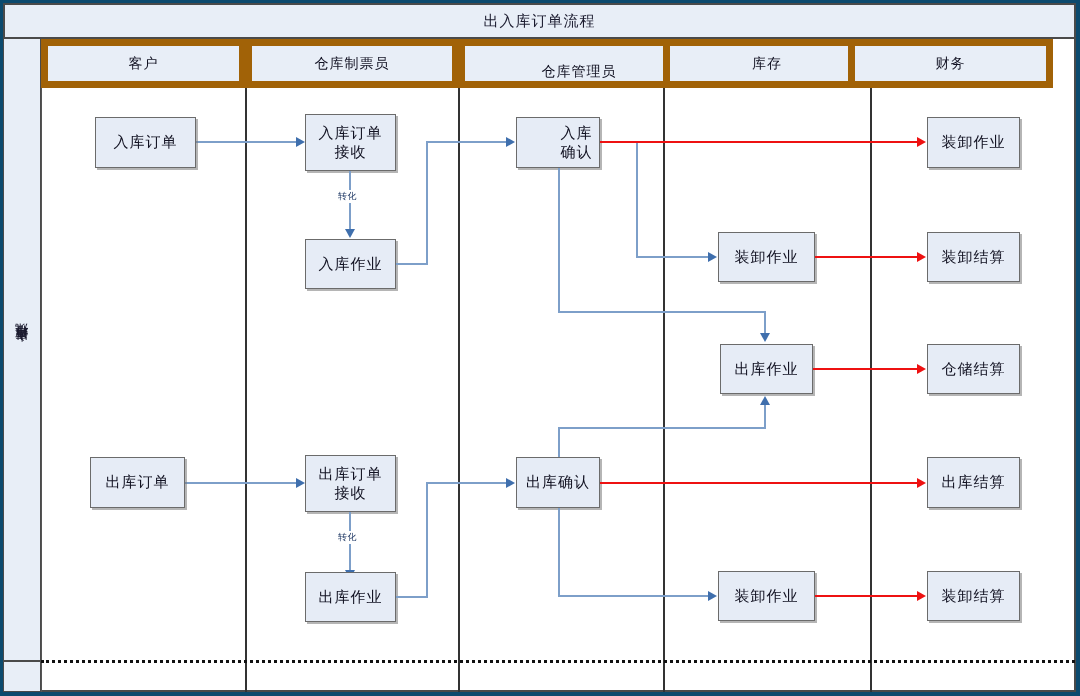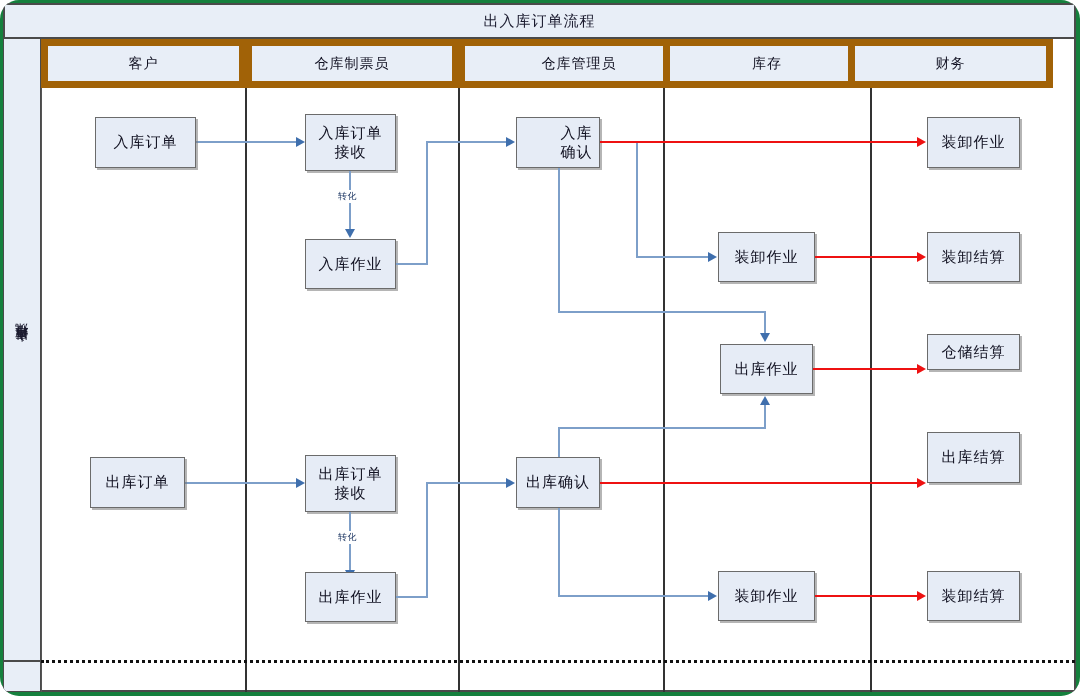--- a/index.html
+++ b/index.html
@@ -5,23 +5,22 @@
   html, body {
     margin: 0;
     padding: 0;
     background: #ffffff;
     font-family: "Liberation Sans", "DejaVu Sans", sans-serif;
   }
   #canvas {
     position: relative;
     width: 1080px;
     height: 696px;
-    background: #15803d;
+    background: #0c4a6e;
     overflow: hidden;
-    border-radius: 19px;
   }
 
   
   .frame {
     position: absolute;
     left: 3px;
     top: 3px;
     width: 1073px;
     height: 689px;
     box-sizing: border-box;
@@ -191,21 +190,21 @@
     <span class="lane-left-text">出入库订单流程</span>
   </div>
   <div class="lane-left-foot"></div>
 
   <div class="hdr" style="left:41px;  width:205px;">
     <span>客户</span>
   </div>
   <div class="hdr" style="left:245px; width:214px;">
     <span>仓库制票员</span>
   </div>
-  <div class="hdr" style="left:458px; width:242px;">
+  <div class="hdr" style="left:458px; width:242px;align-items:flex-end;">
     <span>仓库管理员</span>
   </div>
   <div class="hdr" style="left:663px; width:208px;">
     <span>库存</span>
   </div>
   <div class="hdr" style="left:848px; width:205px;">
     <span>财务</span>
   </div>
 
   <div class="colsep thin" style="left:41px;"></div>
@@ -271,21 +270,21 @@
   <div class="v-line" style="left:764px; top:311px; height:25px;"></div>
   <div class="arrow down" style="left:760px; top:333px;"></div>
 
   <div class="node" style="left:720px; top:344px; width:93px; height:50px;">
     <span>出库作业</span>
   </div>
 
   <div class="h-line red" style="left:813px; top:368px; width:105px;"></div>
   <div class="arrow right red" style="left:917px; top:364px;"></div>
 
-  <div class="node" style="left:927px; top:334px; width:93px; height:36px;">
+  <div class="node" style="left:927px; top:344px; width:93px; height:50px;">
     <span>仓储结算</span>
   </div>
 
   <div class="v-line" style="left:558px; top:427px; height:32px;"></div>
   <div class="h-line" style="left:558px; top:427px; width:208px;"></div>
   <div class="v-line" style="left:764px; top:404px; height:25px;"></div>
   <div class="arrow up" style="left:760px; top:396px;"></div>
 
   <div class="h-line" style="left:185px; top:482px; width:111px;"></div>
   <div class="arrow right" style="left:296px; top:478px;"></div>
@@ -313,21 +312,21 @@
   <div class="h-line" style="left:426px; top:482px; width:82px;"></div>
   <div class="arrow right" style="left:506px; top:478px;"></div>
 
   <div class="node" style="left:516px; top:457px; width:84px; height:51px;">
     <span>出库确认</span>
   </div>
 
   <div class="h-line red" style="left:600px; top:482px; width:318px;"></div>
   <div class="arrow right red" style="left:917px; top:478px;"></div>
 
-  <div class="node" style="left:927px; top:432px; width:93px; height:51px;">
+  <div class="node" style="left:927px; top:457px; width:93px; height:51px;">
     <span>出库结算</span>
   </div>
 
   <div class="v-line" style="left:558px; top:508px; height:88px;"></div>
   <div class="h-line" style="left:558px; top:595px; width:152px;"></div>
   <div class="arrow right" style="left:708px; top:591px;"></div>
 
   <div class="node" style="left:718px; top:571px; width:97px; height:50px;">
     <span>装卸作业</span>
   </div>

